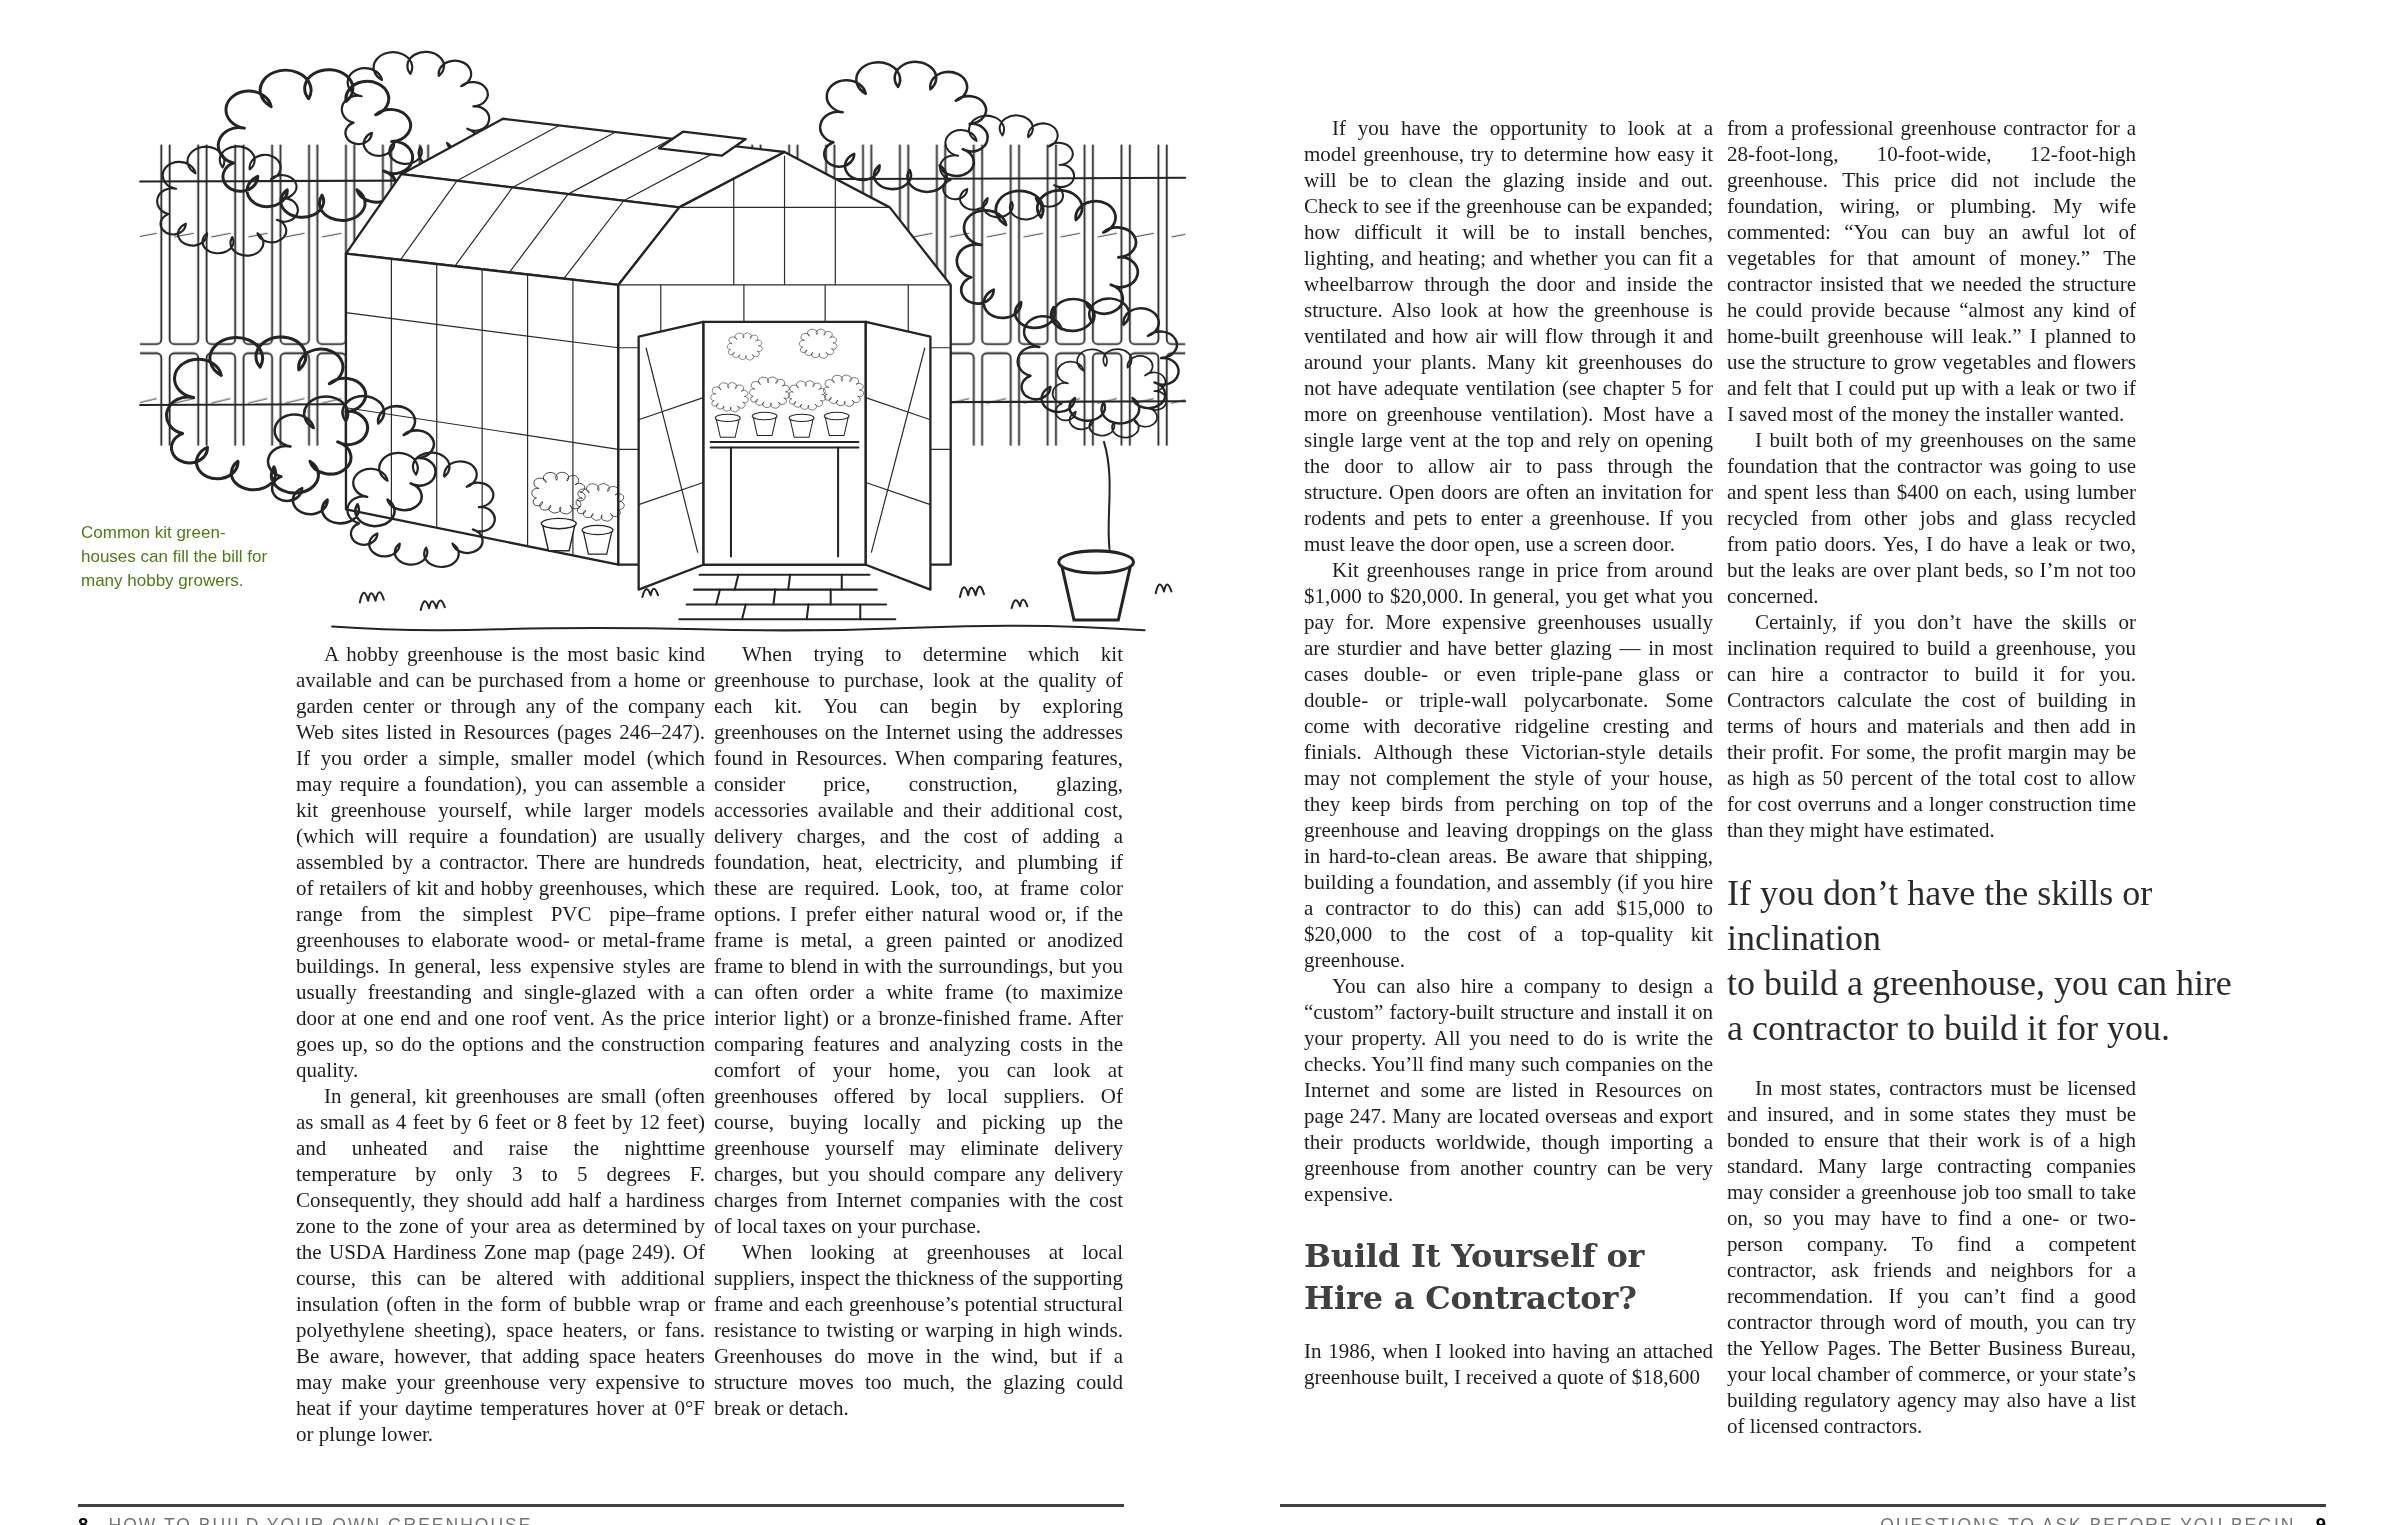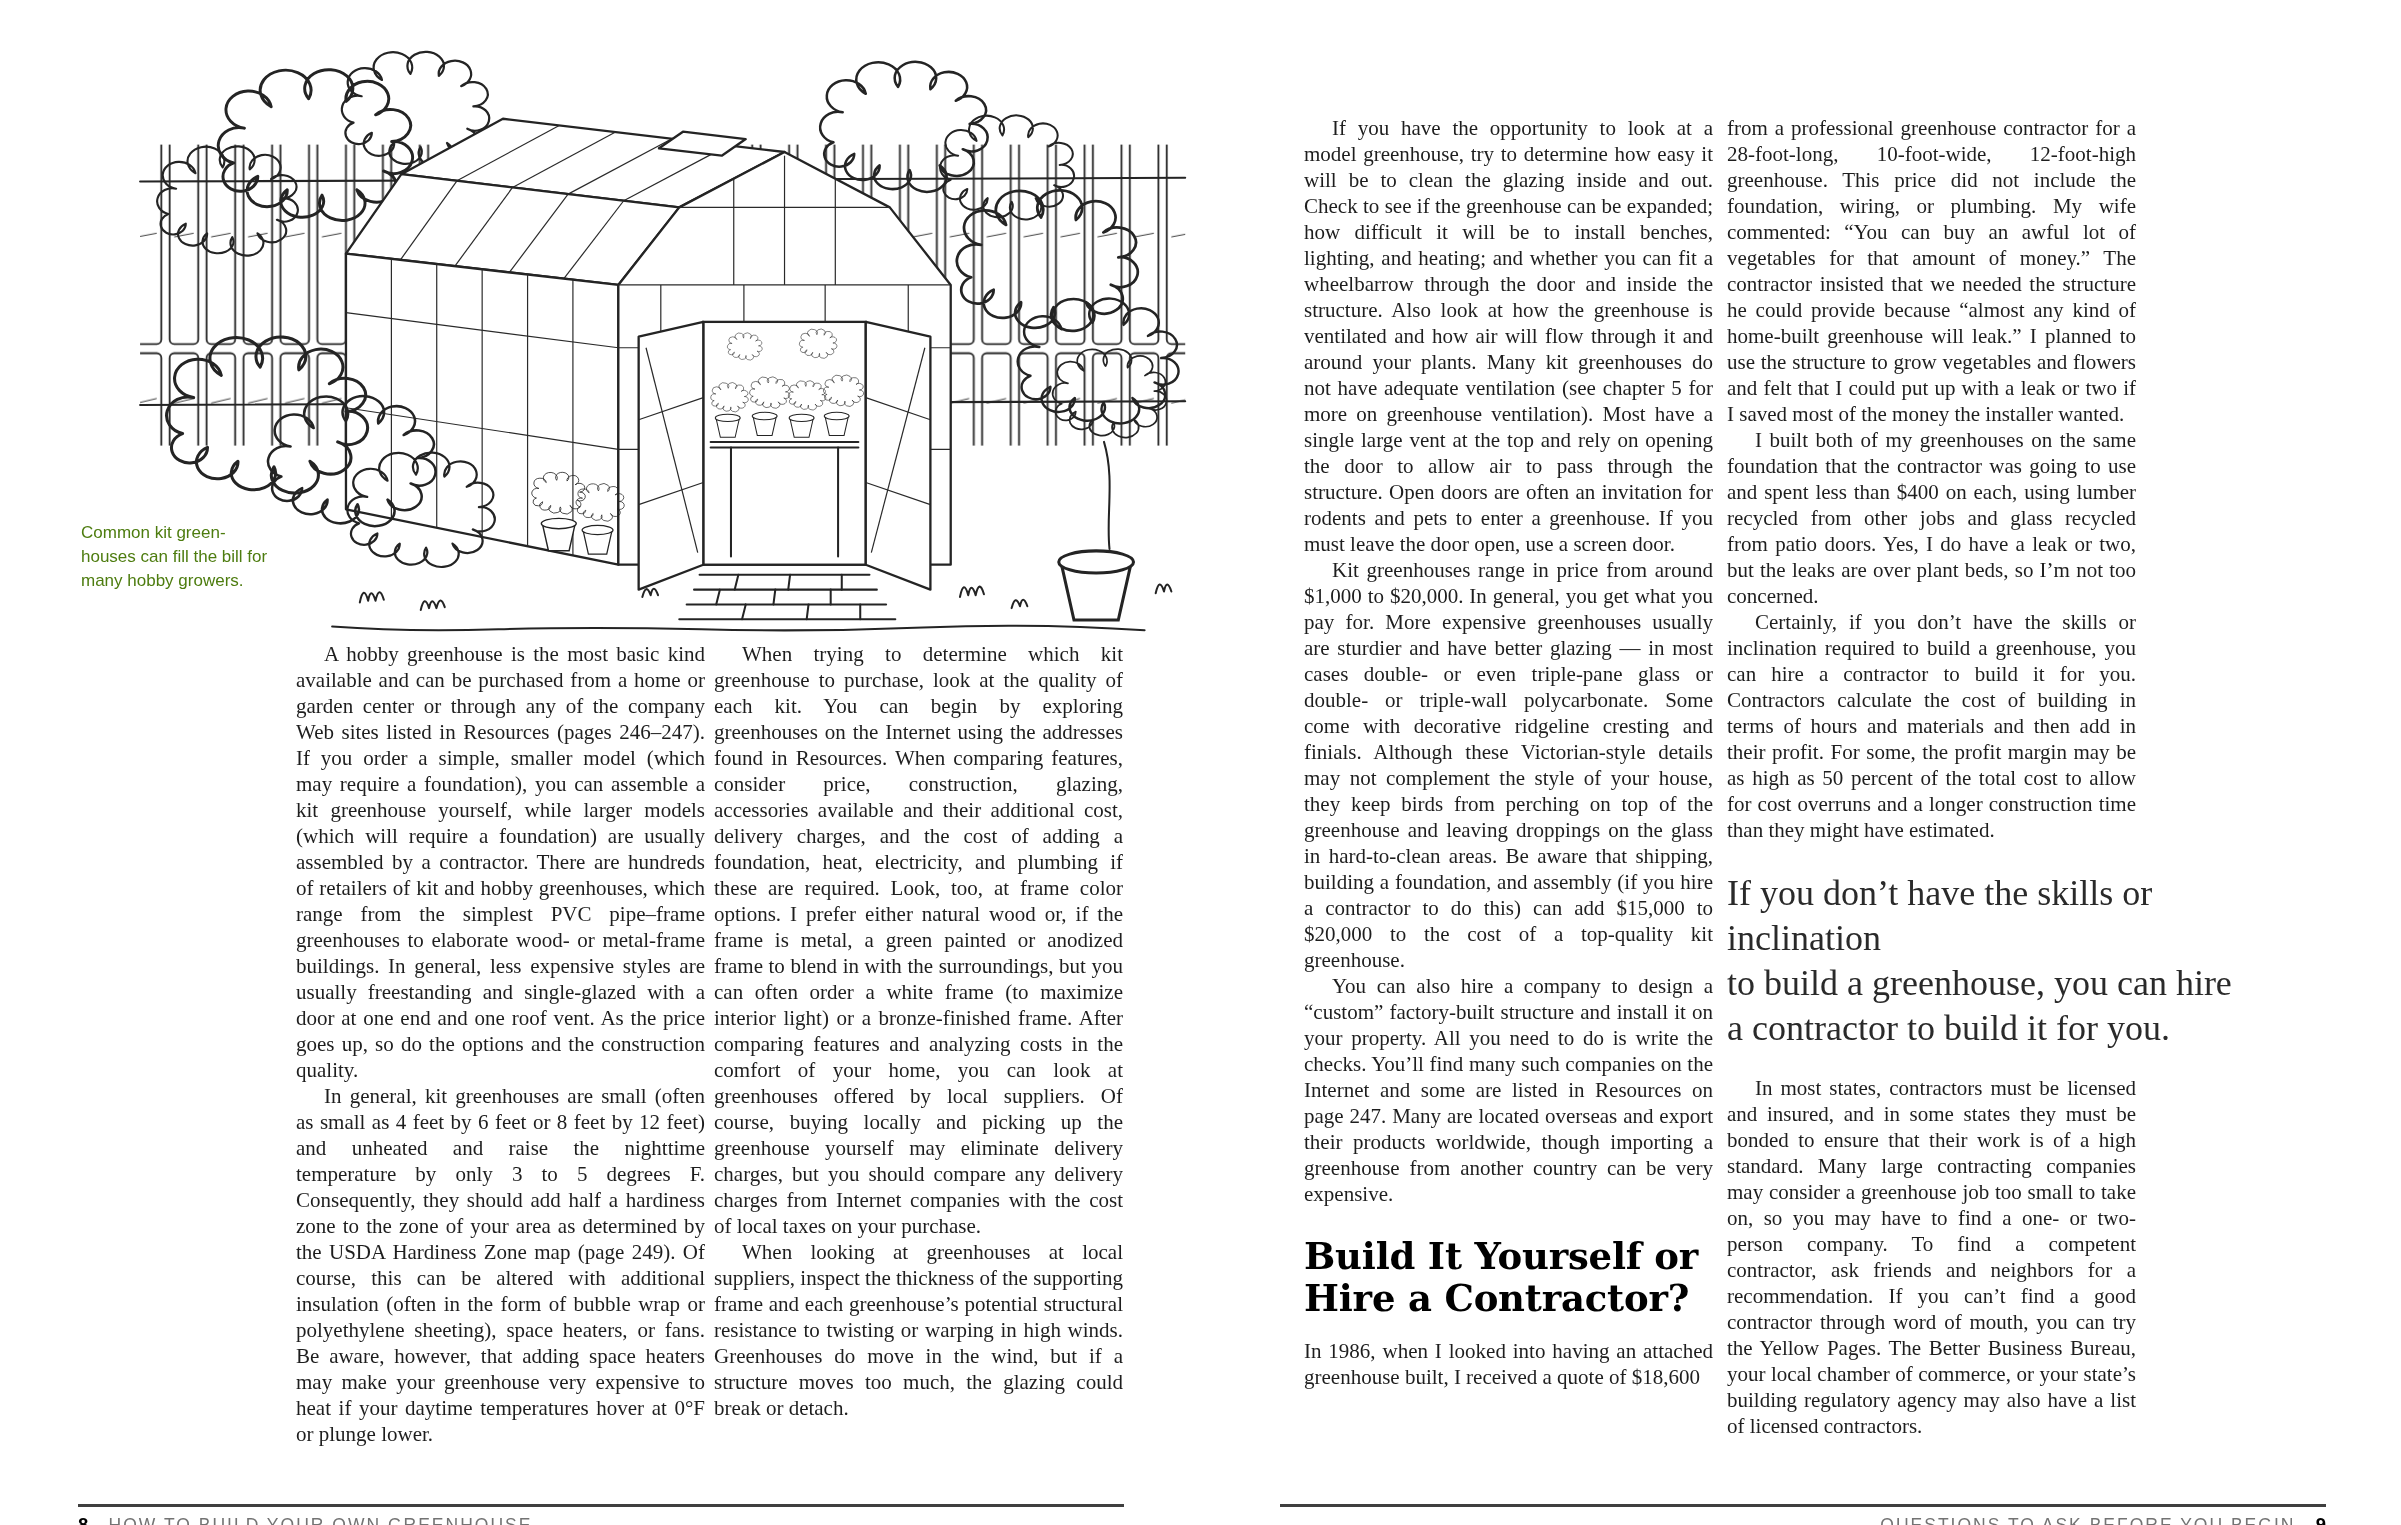--- a/index.html
+++ b/index.html
@@ -20,22 +20,22 @@
 
   
   .col{position:absolute;width:409px;font-size:21px;line-height:26px;text-align:justify;}
   .col p{margin:0;}
   .col p.indent{text-indent:28px;}
   .col-l1{left:296px;top:615px;}
   .col-l2{left:714px;top:615px;}
   .col-r1{left:103px;top:89px;}   
   .col-r2{left:526px;top:89px;}
 
-  .section-heading{font-family:"DejaVu Serif",serif;font-weight:700;color:#000000;
-           font-size:37px;line-height:42px;white-space:pre-line;text-align:left;
+  .section-heading{font-family:"DejaVu Serif",serif;font-weight:700;color:#404040;
+           font-size:32px;line-height:42px;white-space:pre-line;text-align:left;
            margin:28px 0 18.5px 0;letter-spacing:-0.2px;}
   .pullquote{font-size:36px;line-height:45px;color:#2a2a2a;text-align:left;
            white-space:pre-line;width:534px;margin:28px 0 24px 0;}
 
   
   .footer{position:absolute;top:1478px;width:1046px;}
   .footer .rule{height:2.8px;background:#3f3f3f;}
   .foot-row{margin-top:7.4px;display:flex;align-items:baseline;
             font-family:"Liberation Sans",sans-serif;}
   .runhead{font-size:17.5px;letter-spacing:2px;color:#737373;}

